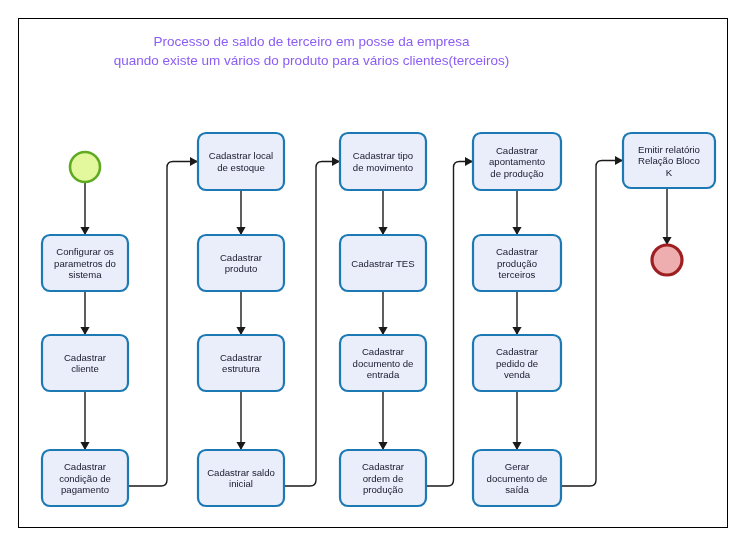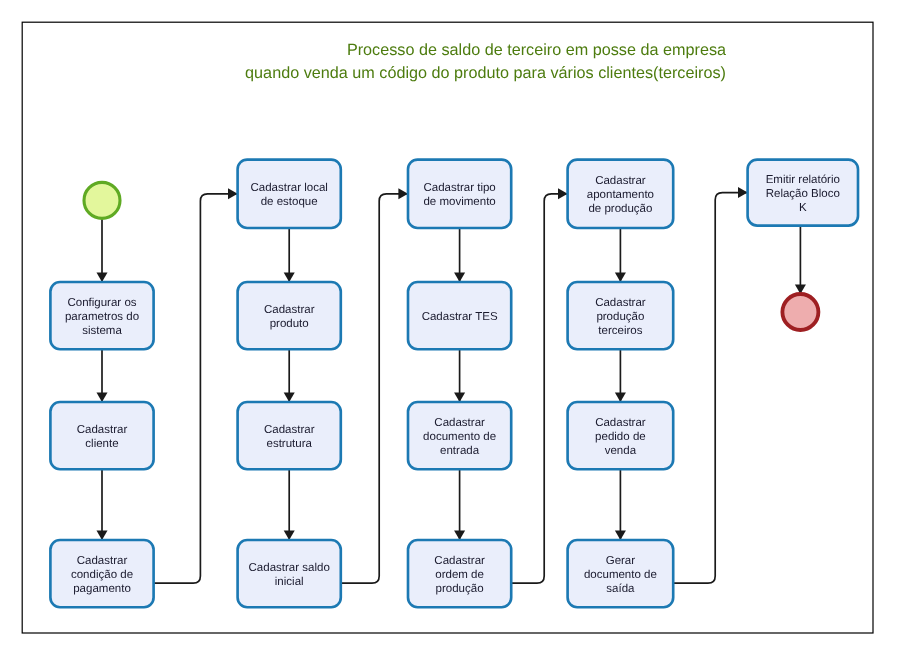--- a/index.html
+++ b/index.html
@@ -1,41 +1,41 @@
 <!DOCTYPE html>
 <html><head>
 <meta charset="utf-8">
 <style>
   html,body{margin:0;padding:0;background:#ffffff;}
   body{width:750px;height:550px;overflow:hidden;
        font-family:"Liberation Sans","DejaVu Sans",sans-serif;}
   #stage{position:relative;width:750px;height:550px;background:#ffffff;}
   #frame{position:absolute;left:18px;top:18px;width:710px;height:510px;
          border:1.5px solid #000000;box-sizing:border-box;background:#ffffff;}
-  #title{position:absolute;left:18px;top:32px;width:587px;text-align:right;
-         font-size:13.5px;color:#4d7c0f;line-height:19px;}
+  #title{position:absolute;left:18px;top:32px;width:587px;text-align:center;
+         font-size:13.5px;color:#8b5cf6;line-height:19px;}
   #title div{white-space:nowrap;}
   svg#flow{position:absolute;left:0;top:0;width:750px;height:550px;}
   .node-rect{fill:#eaeefb;stroke:#1c79b3;stroke-width:2.2;}
   .node-text{font-family:"Liberation Sans","DejaVu Sans",sans-serif;
              font-size:9.6px;fill:#1a1a2e;text-anchor:middle;}
   .start-circle{fill:#e3f79c;stroke:#5faa23;stroke-width:2.6;}
   .end-circle{fill:#eeadae;stroke:#9e1f22;stroke-width:3.2;}
   .conn{fill:none;stroke:#1a1a1a;stroke-width:1.4;}
   .conn-head{fill:#1a1a1a;}
 </style>
 </head>
 <body>
 
 <div id="stage">
   <div id="frame"></div>
 
   <div id="title">
     <div>Processo de saldo de terceiro em posse da empresa</div>
-    <div>quando venda um código do produto para vários clientes(terceiros)</div>
+    <div>quando existe um vários do produto para vários clientes(terceiros)</div>
   </div>
 
   <svg id="flow" viewBox="0 0 750 550" xmlns="http://www.w3.org/2000/svg">
       <g>
         <g>
           <path d="M 85 182 L 85 235" class="conn"></path>
           <path d="M 80.4 227 L 89.6 227 L 85 235 Z" class="conn-head"></path>
         </g>
         <g>
           <path d="M 85 291 L 85 335" class="conn"></path>

